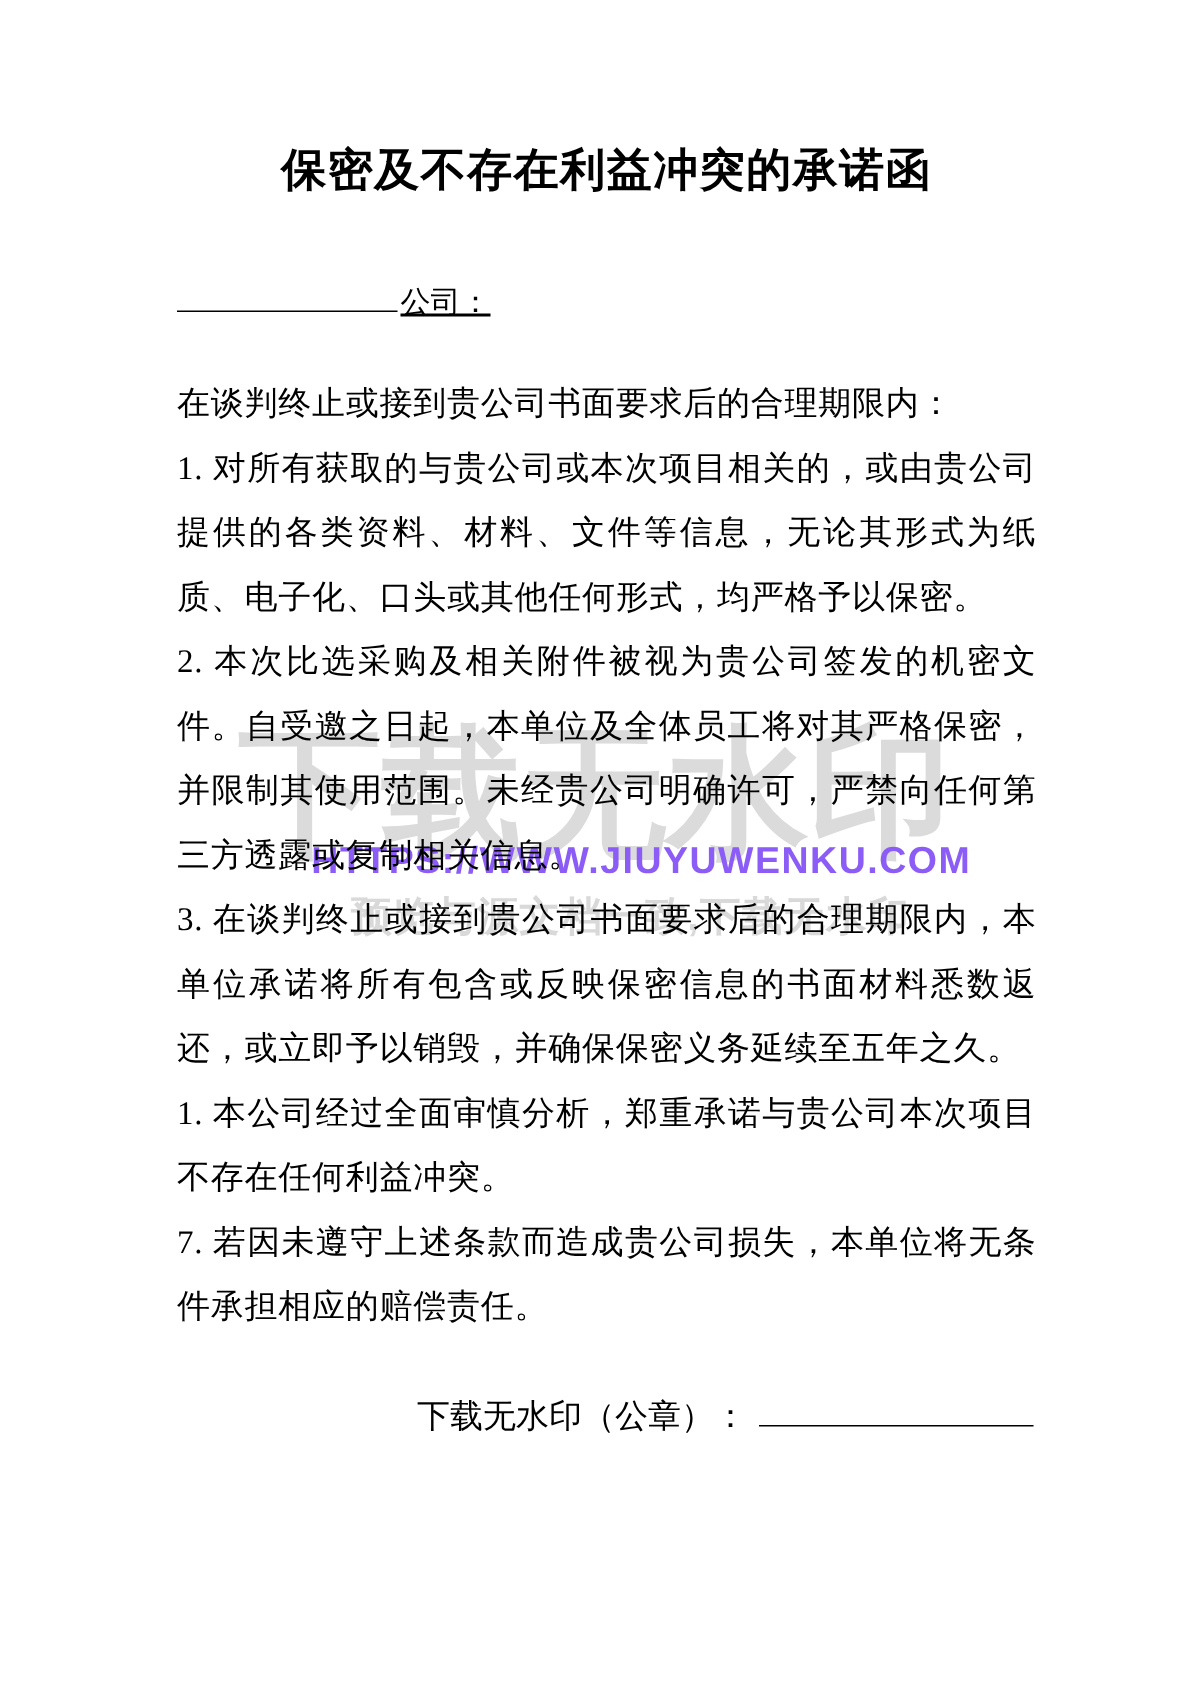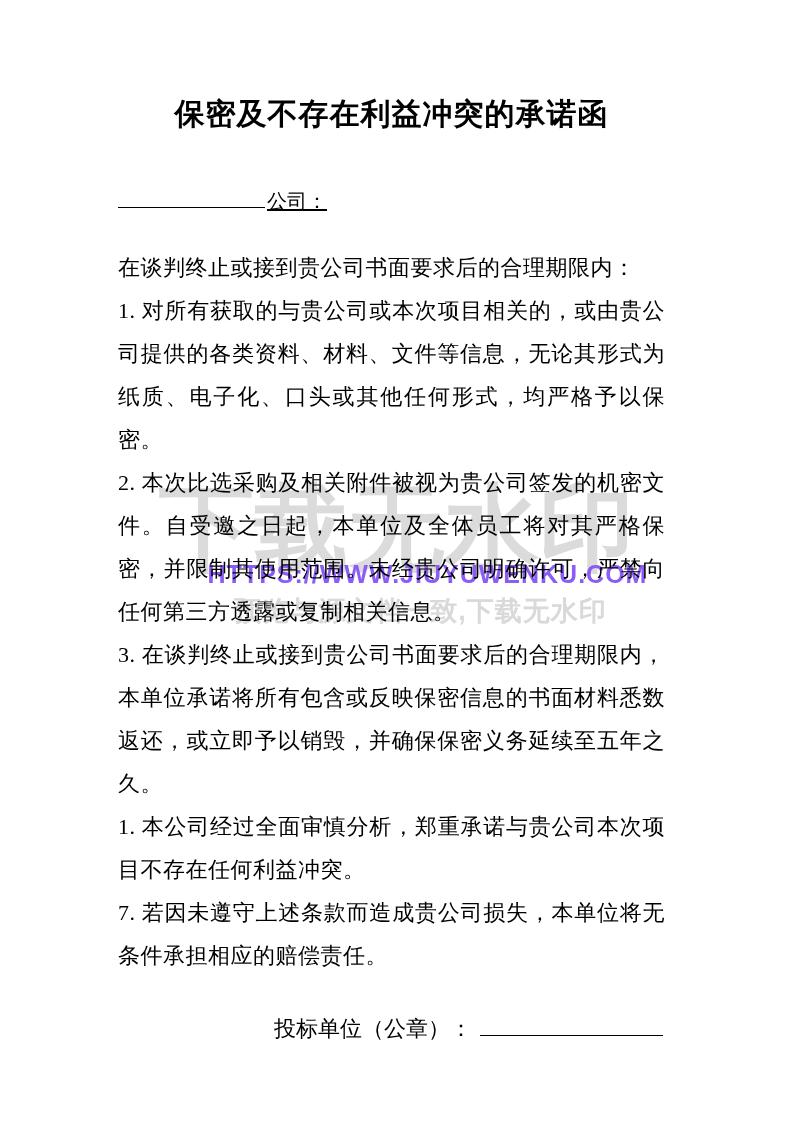--- a/index.html
+++ b/index.html
@@ -29,21 +29,21 @@
   }
   .wm-tagline {
     position: absolute; top: 593px; left: 50%; transform: translateX(-50%);
     font-family: "Liberation Sans", sans-serif; font-weight: bold;
     font-size: 27px; letter-spacing: 1px; white-space: nowrap;
     color: #d9d9d9;
     margin-left: 24px;
   }
 
   
-  .content { position: absolute; left: 118px; right: 128px; top: 0; z-index: 1; }
+  .content { position: absolute; left: 118px; right: 102px; top: 0; z-index: 1; }
 
   .title {
     margin: 96px 0 0 0;
     font-family: "Liberation Sans", sans-serif;
     font-weight: bold;
     font-size: 30px;
     letter-spacing: 1px;
     text-align: center;
     line-height: 36px;
   }
@@ -115,18 +115,18 @@
 
     <p class="para intro">在谈判终止或接到贵公司书面要求后的合理期限内：</p>
     <p class="para">1. 对所有获取的与贵公司或本次项目相关的，或由贵公司提供的各类资料、材料、文件等信息，无论其形式为纸质、电子化、口头或其他任何形式，均严格予以保密。</p>
     <p class="para">2. 本次比选采购及相关附件被视为贵公司签发的机密文件。自受邀之日起，本单位及全体员工将对其严格保密，并限制其使用范围。未经贵公司明确许可，严禁向任何第三方透露或复制相关信息。</p>
     <p class="para">3. 在谈判终止或接到贵公司书面要求后的合理期限内，本单位承诺将所有包含或反映保密信息的书面材料悉数返还，或立即予以销毁，并确保保密义务延续至五年之久。</p>
     <p class="para">1. 本公司经过全面审慎分析，郑重承诺与贵公司本次项目不存在任何利益冲突。</p>
     <p class="para">7. 若因未遵守上述条款而造成贵公司损失，本单位将无条件承担相应的赔偿责任。</p>
 
     <div class="sig-block">
       <div class="sig-line1">
-        <span>投标单位（公章）：</span><span class="sig-underline"></span>
+        <span>下载无水印（公章）：</span><span class="sig-underline"></span>
       </div>
     </div>
 
   </div>
 </div>
 
 </body></html>

